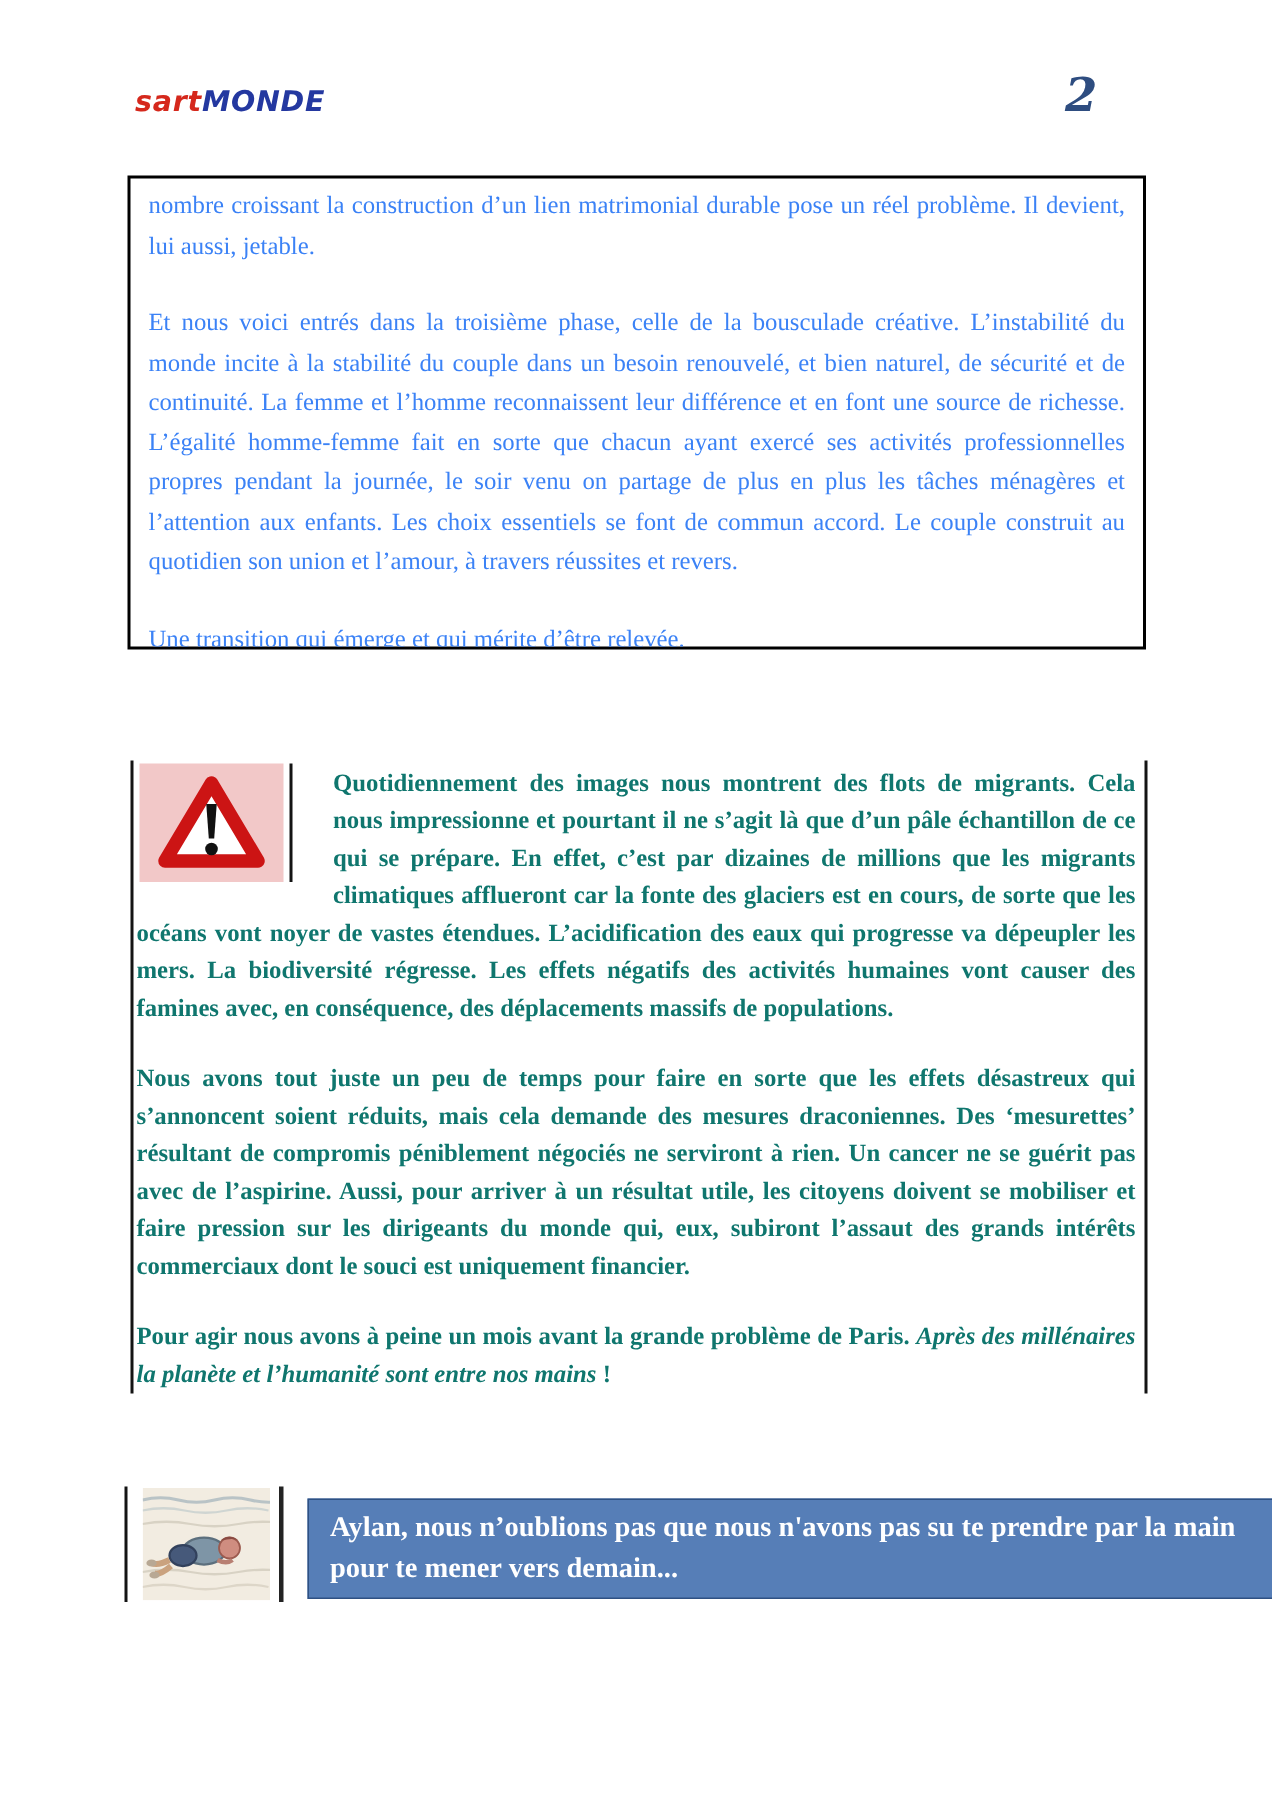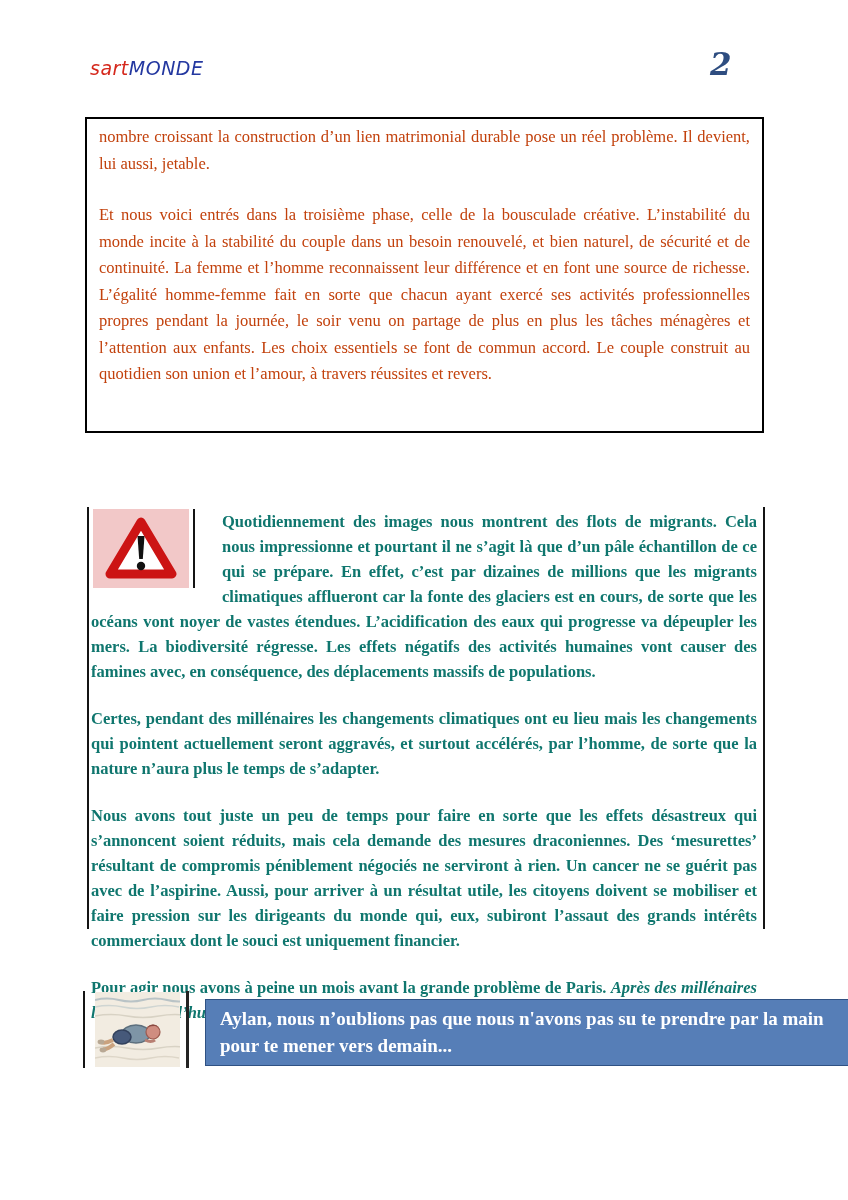--- a/index.html
+++ b/index.html
@@ -8,41 +8,41 @@
     width:848px;height:1200px;
     background:#ffffff;
     font-family:"Liberation Serif", serif;
     overflow:hidden;
   }
 
   
   .logo{
     position:absolute;left:90px;top:57px;
     font-family:"DejaVu Sans", sans-serif;
-    font-weight:normal;font-style:italic;
+    font-weight:bold;font-style:italic;
     font-size:19px;letter-spacing:.5px;
     white-space:nowrap;
   }
   .logo .l1{color:#d5281c;}
   .logo .l2{color:#2438a0;}
   .pagenum{
     position:absolute;left:710px;top:46px;
     font-family:"DejaVu Serif", serif;
     font-style:italic;font-weight:bold;
     font-size:31px;color:#2e4d80;
   }
 
   
   .box1{
     position:absolute;left:85px;top:117px;
     width:679px;height:316px;box-sizing:border-box;
     border:2px solid #000;
     padding:5px 12px 0 12px;
     font-size:16.5px;line-height:26.5px;
-    color:#c2410c;text-align:justify;
+    color:#3b82f6;text-align:justify;
     overflow:hidden;
   }
   .box1 p{margin:0 0 25px 0;}
 
   
   .warn{
     position:absolute;left:87px;top:507px;
     width:678px;height:422px;box-sizing:border-box;
   }
   .warn::before,.warn::after{
@@ -106,36 +106,36 @@
 <div class="page">
 
   <div class="logo">
     <span class="l1">sart</span><span class="l2">MONDE</span>
   </div>
   <div class="pagenum">2</div>
 
   <div class="box1">
     <p>nombre croissant la construction d’un lien matrimonial durable pose un réel problème.  Il devient, lui aussi, jetable.</p>
     <p>Et nous voici entrés dans la troisième phase, celle de la bousculade créative.  L’instabilité du monde incite à la stabilité du couple dans un besoin renouvelé, et bien naturel, de sécurité et de continuité.  La femme et l’homme reconnaissent leur différence et en font une source de richesse.  L’égalité homme-femme fait en sorte que chacun ayant exercé ses activités professionnelles propres pendant la journée, le soir venu on partage de plus en plus les tâches ménagères et l’attention aux enfants.  Les choix essentiels se font de commun accord.  Le couple construit au quotidien son union et l’amour, à travers réussites et revers.</p>
+    <p>Une transition qui émerge et qui mérite d’être relevée.</p>
   </div>
 
   <div class="warn">
     <div class="warn-text">
       <div class="warn-media">
         <div class="warn-iconbox">
           <svg width="74" height="66" viewBox="0 0 74 66" aria-hidden="true">
             <path d="M37 6 L68 58 L6 58 Z" fill="#ffffff" stroke="#cc1414" stroke-width="9" stroke-linejoin="round"></path>
             <path d="M37 20 L40.5 20 L38.8 43 L35.2 43 L33.5 20 Z" fill="#111111"></path>
             <circle cx="37" cy="50" r="4.2" fill="#111111"></circle>
           </svg>
         </div>
         <div class="warn-rule"></div>
       </div>
       <p>Quotidiennement des images nous montrent des flots de migrants.  Cela nous impressionne et pourtant il ne s’agit là que d’un pâle échantillon de ce qui se prépare.  En effet, c’est par dizaines de millions que les migrants climatiques afflueront car la fonte des glaciers est en cours,  de sorte que les océans vont noyer de vastes étendues.  L’acidification des eaux qui progresse va dépeupler les mers.  La biodiversité régresse.  Les effets négatifs des activités humaines vont causer des famines avec, en conséquence, des déplacements massifs de populations.</p>
-      <p>Certes, pendant des millénaires les changements climatiques ont eu lieu mais les changements qui pointent actuellement seront aggravés, et surtout accélérés, par l’homme, de sorte que la nature n’aura plus le temps de s’adapter.</p>
       <p>Nous avons tout juste un peu de temps pour faire en sorte que les effets désastreux qui s’annoncent soient réduits, mais cela demande des mesures draconiennes.  Des ‘mesurettes’ résultant de compromis péniblement négociés ne serviront à rien.  Un cancer ne se guérit pas avec de l’aspirine.  Aussi, pour arriver à un résultat utile, les citoyens doivent se mobiliser et faire pression sur les dirigeants du monde qui, eux, subiront l’assaut des grands intérêts commerciaux dont le souci est uniquement financier.</p>
       <p><span>Pour agir nous avons à peine un mois avant la grande problème de Paris.  </span><span class="em-it">Après des millénaires la planète et l’humanité sont entre nos mains</span><span> !</span></p>
     </div>
   </div>
 
   <div class="aylan">
     <div class="aylan-left-rule"></div>
     <div class="aylan-img">
       <svg width="85" height="75" viewBox="0 0 85 75" aria-hidden="true">
         <rect x="0" y="0" width="85" height="75" fill="#f2ece1"></rect>

